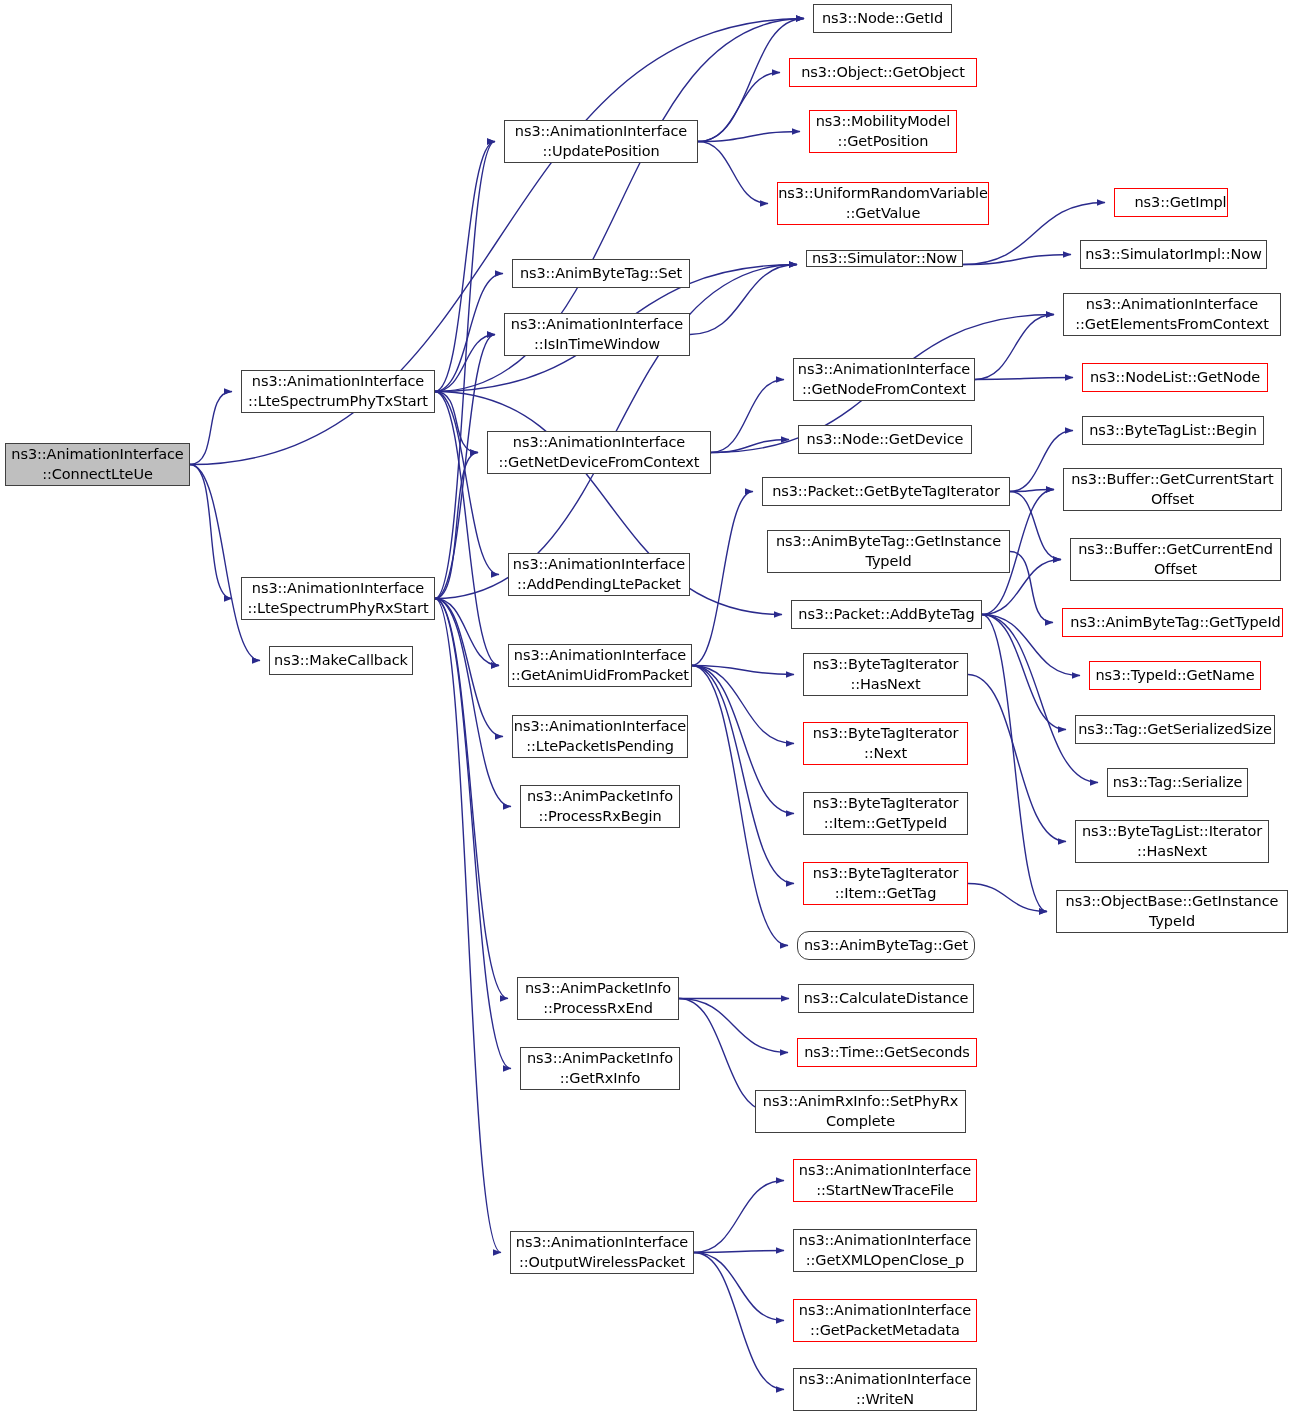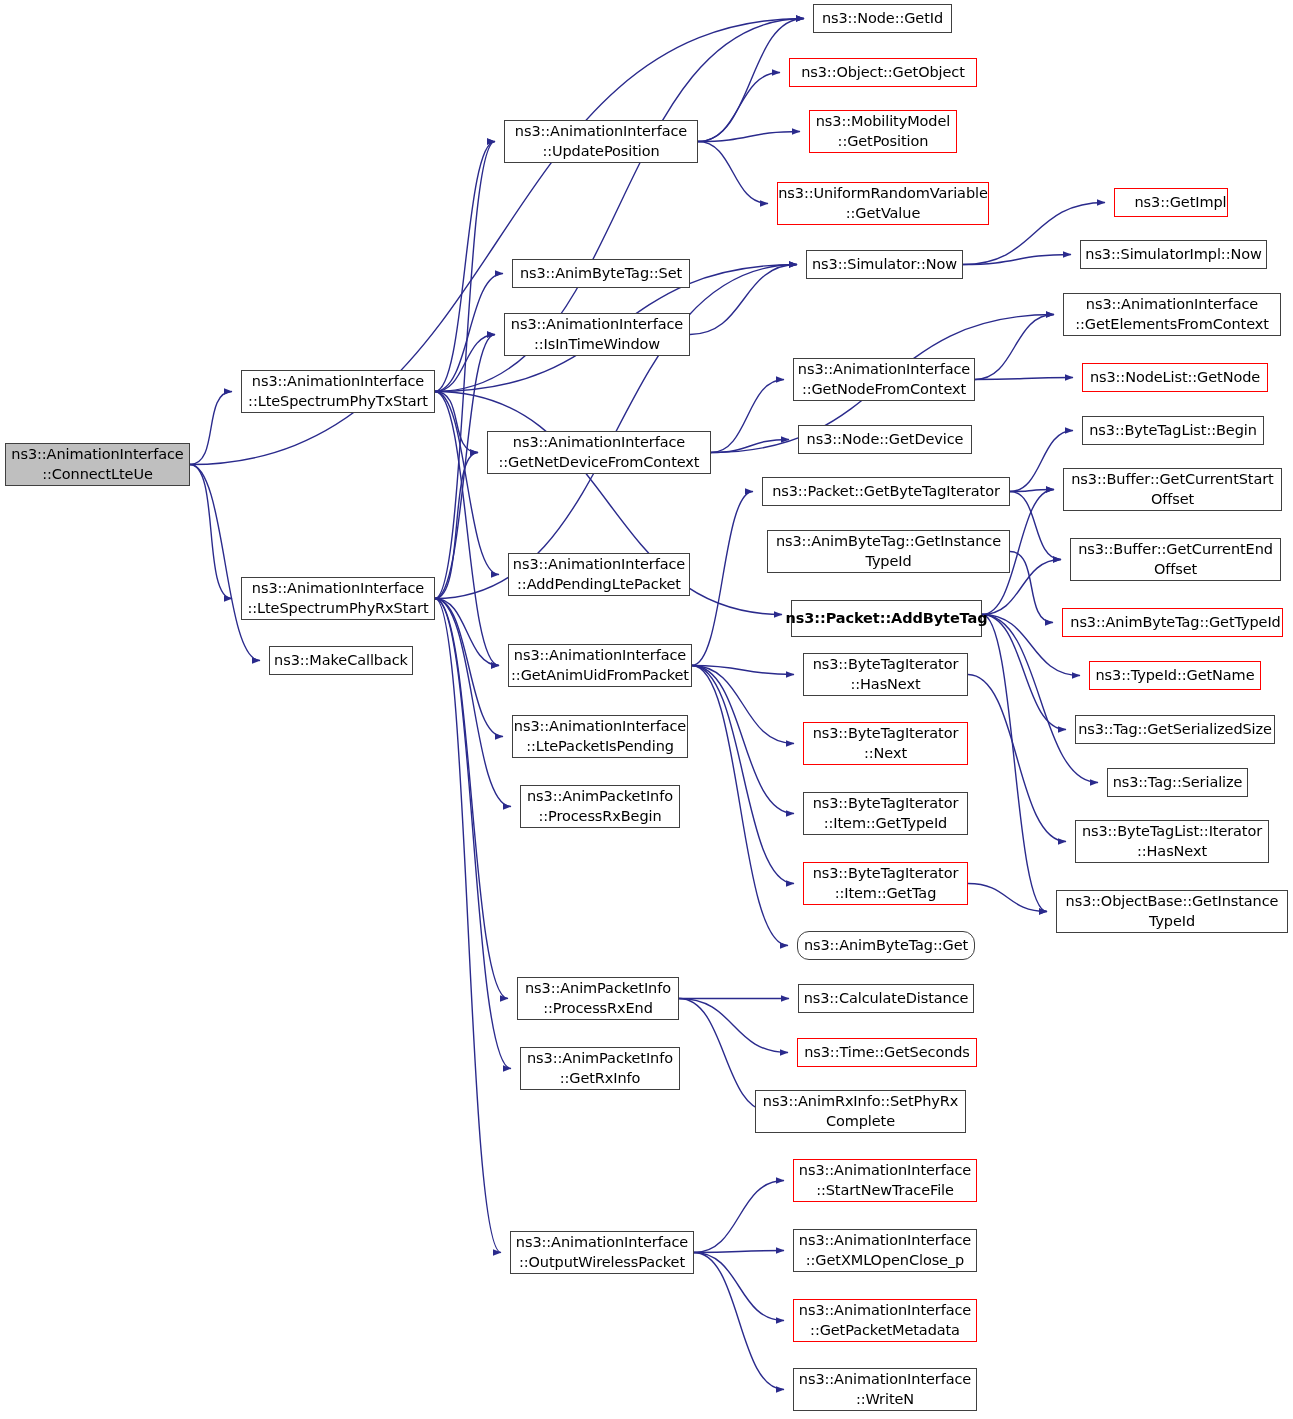--- a/index.html
+++ b/index.html
@@ -188,38 +188,38 @@
       <span class="label">ns3::Object::GetObject</span>
     </div>
     <div class="node red" style="left: 809px; top: 110px; width: 148px; height: 43px;">
       <span class="label">ns3::MobilityModel
 ::GetPosition</span>
     </div>
     <div class="node red" style="left: 777px; top: 182px; width: 212px; height: 43px;">
       <span class="label">ns3::UniformRandomVariable
 ::GetValue</span>
     </div>
-    <div class="node" style="left: 806px; top: 250px; width: 157px; height: 29px;">
+    <div class="node" style="left: 806px; top: 250px; width: 157px; height: 17px;">
       <span class="label">ns3::Simulator::Now</span>
     </div>
     <div class="node" style="left: 793px; top: 358px; width: 182px; height: 43px;">
       <span class="label">ns3::AnimationInterface
 ::GetNodeFromContext</span>
     </div>
     <div class="node" style="left: 798px; top: 425px; width: 174px; height: 29px;">
       <span class="label">ns3::Node::GetDevice</span>
     </div>
     <div class="node" style="left: 762px; top: 477px; width: 248px; height: 29px;">
       <span class="label">ns3::Packet::GetByteTagIterator</span>
     </div>
     <div class="node" style="left: 767px; top: 530px; width: 243px; height: 43px;">
       <span class="label">ns3::AnimByteTag::GetInstance
 TypeId</span>
     </div>
-    <div class="node" style="left: 791px; top: 600px; width: 191px; height: 37px; font-weight: bold;">
+    <div class="node" style="left: 791px; top: 600px; width: 191px; height: 29px;">
       <span class="label">ns3::Packet::AddByteTag</span>
     </div>
     <div class="node" style="left: 803px; top: 653px; width: 165px; height: 43px;">
       <span class="label">ns3::ByteTagIterator
 ::HasNext</span>
     </div>
     <div class="node red" style="left: 803px; top: 722px; width: 165px; height: 43px;">
       <span class="label">ns3::ByteTagIterator
 ::Next</span>
     </div>

